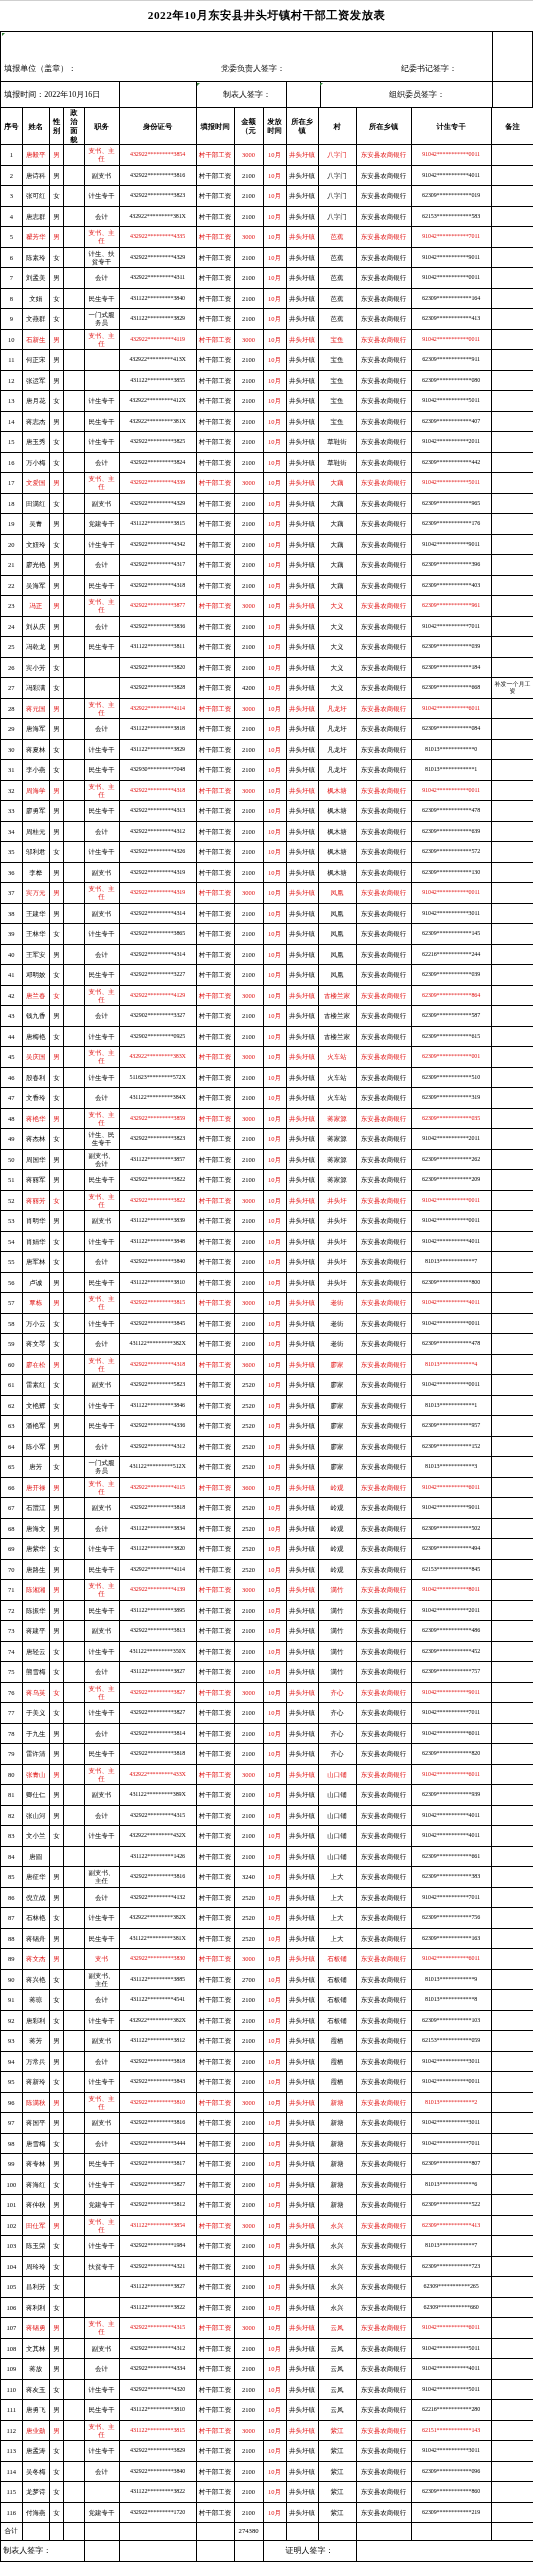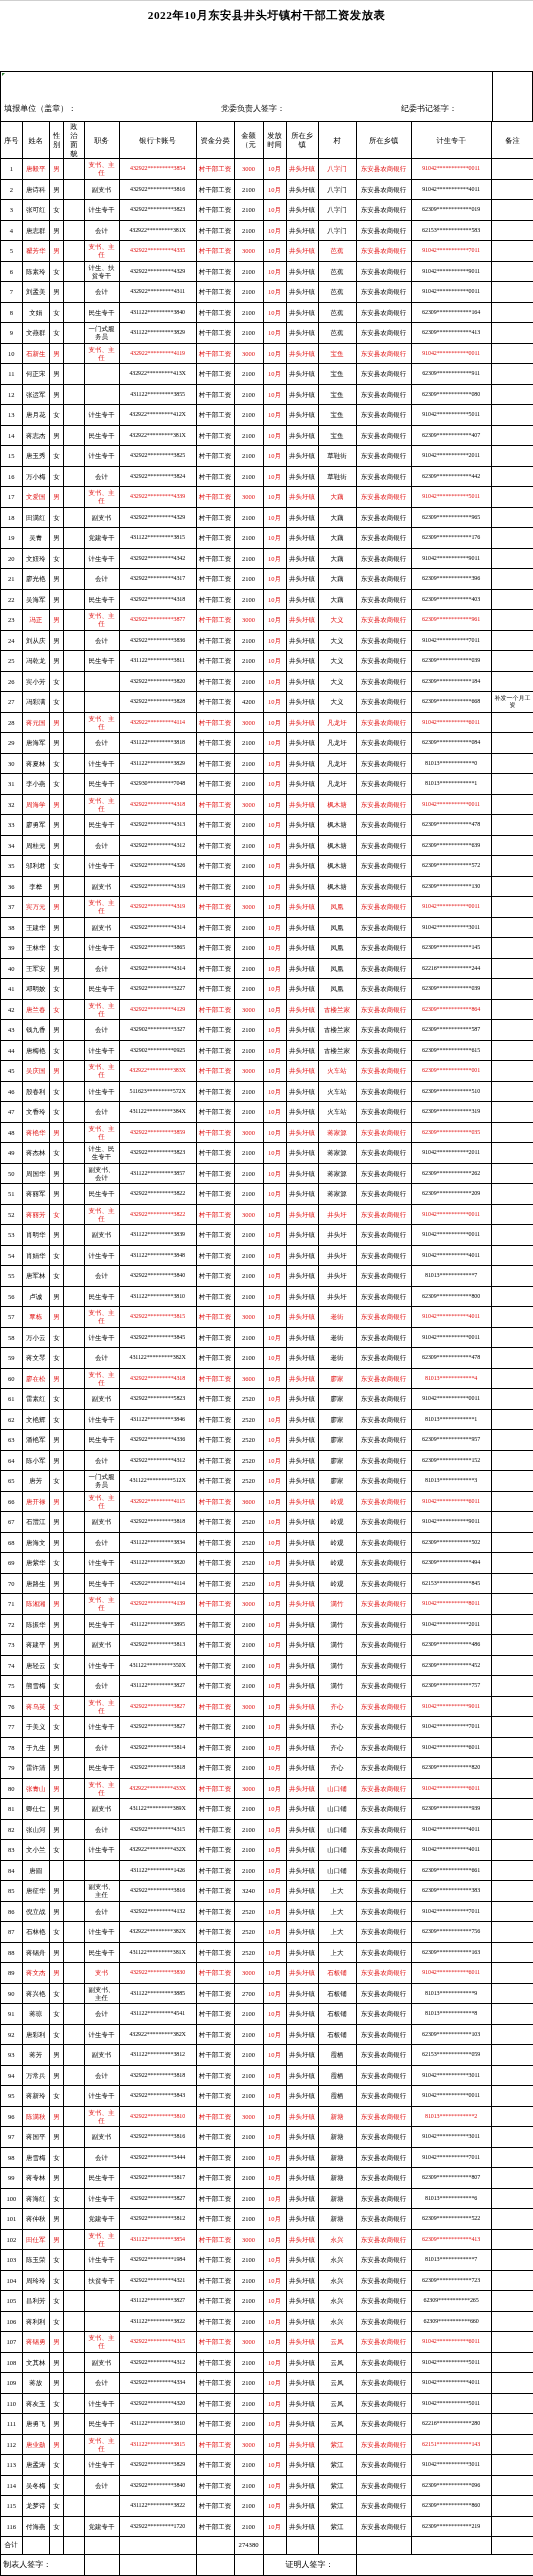--- a/index.html
+++ b/index.html
@@ -1,30 +1,30 @@
 <!DOCTYPE html>
 <html style="--red: #e01010;font-size:8.6px"><head>
 <meta charset="utf-8">
 <style>
   html,body{margin:0;padding:0;background:#fff;}
   body{width:533px;font-family:"Liberation Serif","DejaVu Serif",serif;color:#000;}
   .sheet{width:533px;background:#fff;}
   .band{position:relative;width:533px;box-sizing:border-box;}
   .title-band{height:31px;border-top:0.5px solid #cfcfcf;}
   .ttl{text-align:center;font-weight:bold;font-size:11.3px;padding-top:7px;letter-spacing:0.5px;}
-  .info1{height:50px;border:0.5px solid #000;border-bottom:none;margin-top:40px;}
+  .info1{height:50px;border:0.5px solid #000;border-bottom:none;}
   .info1 .abs{bottom:7px;}
   .info2{height:26px;border:0.5px solid #000;border-bottom:none;}
   .info2 .abs{top:7px;}
   .abs{position:absolute;font-size:8px;white-space:nowrap;}
   .v{position:absolute;top:0;bottom:0;width:0.5px;background:#000;}
   .tri{position:absolute;top:0.5px;width:0;height:0;border-top:3.2px solid #2e7d32;border-right:3.2px solid transparent;}
   table{border-collapse:collapse;table-layout:fixed;width:533px;}
   th,td{border:0.5px solid #000;text-align:center;overflow:hidden;box-sizing:border-box;}
-  th{font-weight:normal;font-size:7.3px;height:23px;padding:0 2.7px;line-height:1.25;}
+  th{font-weight:bold;font-size:7.3px;height:23px;padding:0 2.7px;line-height:1.25;}
   td{font-size:6.5px;padding:0 1.6px;line-height:1.25;}
   tbody tr{height:20.5px;}
   .mono{font-size:6px;white-space:nowrap;letter-spacing:-0.1px;}
   td.note{font-size:6px;line-height:1.2;}
   .c-red{color:var(--red);}
   tr.red td{color:var(--red);}
   tr.red td:first-child{color:#000;}
   .total-row{height:17.3px;}
   .total-row td{font-size:6.7px;}
   .sign-row{height:21.6px;}
@@ -41,20 +41,32 @@
   </div>
 
   <div class="band info1">
     <b class="tri" style="left:0.5px"></b>
     <span class="abs" style="left:3.2px">填报单位（盖章）：</span>
     <span class="abs" style="left:220px">党委负责人签字：</span>
     <span class="abs" style="left:400px">纪委书记签字：</span>
     <i class="v" style="left:491px"></i>
   </div>
 
+  <div class="band info2">
+    <span class="abs" style="left:3.2px">填报时间：2022年10月16日</span>
+    <span class="abs" style="left:222px">制表人签字：</span>
+    <span class="abs" style="left:388px">组织委员签字：</span>
+    <i class="v" style="left:118px"></i>
+    <i class="v" style="left:195px"></i>
+    <i class="v" style="left:285px"></i>
+    <i class="v" style="left:319px"></i>
+    <i class="v" style="left:491px"></i>
+    <b class="tri" style="left:196px"></b>
+    <b class="tri" style="left:319px"></b>
+  </div>
 
   <table>
     <colgroup>
         <col style="width: 21.6px;">
         <col style="width: 27.5px;">
         <col style="width: 14px;">
         <col style="width: 20.5px;">
         <col style="width: 35px;">
         <col style="width: 77px;">
         <col style="width: 38px;">
@@ -66,22 +78,22 @@
         <col style="width: 80px;">
         <col style="width: 43px;">
       </colgroup>
     <thead>
       <tr id="head-row">
           <th>序号</th>
           <th>姓名</th>
           <th>性别</th>
           <th>政治面貌</th>
           <th>职务</th>
-          <th>银行卡账号</th>
-          <th>资金分类</th>
+          <th>身份证号</th>
+          <th>填报时间</th>
           <th>金额（元</th>
           <th>发放时间</th>
           <th>所在乡镇</th>
           <th>村</th>
           <th>所在乡镇</th>
           <th>计生专干</th>
           <th>备注</th>
         </tr>
     </thead>
     <tbody id="rows">

